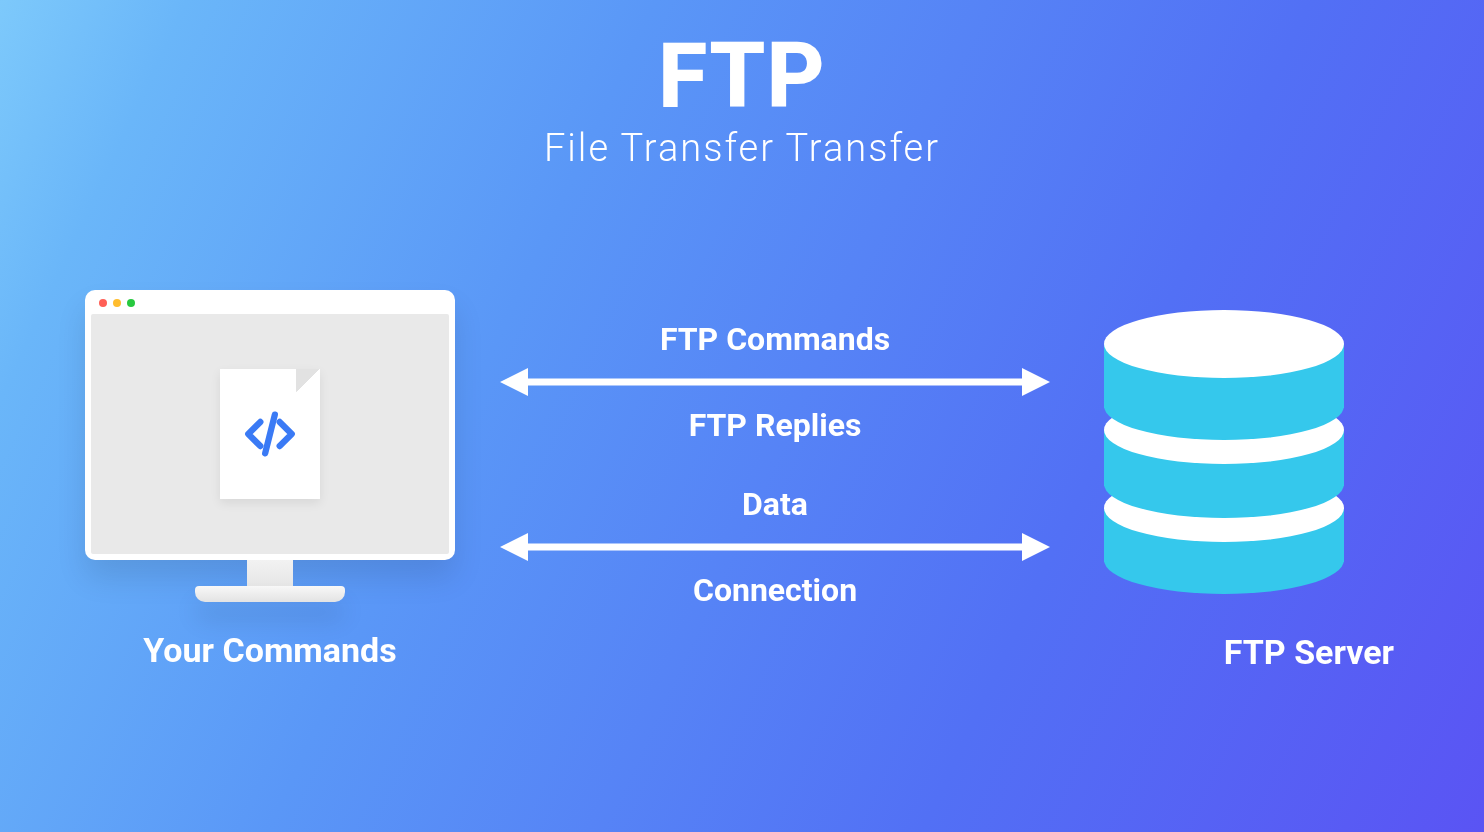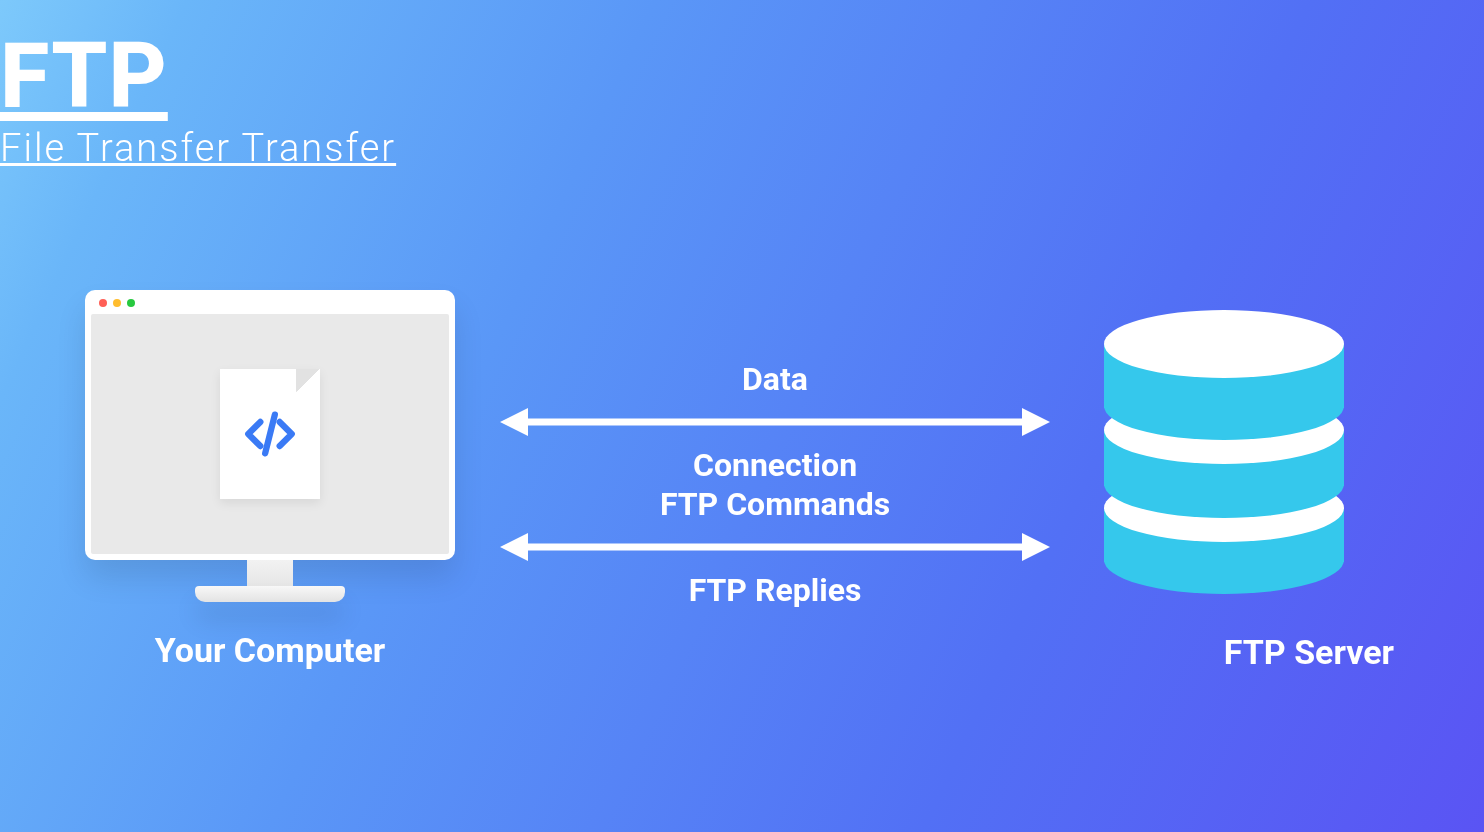--- a/index.html
+++ b/index.html
@@ -10,21 +10,21 @@
       color: #fff;
       width: 1484px;
       height: 832px;
       position: relative;
       overflow: hidden;
     }
     .header {
       position: absolute;
       top: 32px;
       left: 0; right: 0;
-      text-decoration: underline;
+      text-align: center;
     }
     .header .title {
       font-size: 90px;
       font-weight: 800;
       letter-spacing: 1px;
       line-height: 1;
     }
     .header .subtitle {
       font-size: 38px;
       font-weight: 300;
@@ -164,45 +164,45 @@
               <polyline points="8 7 3 12 8 17"></polyline>
               <polyline points="16 7 21 12 16 17"></polyline>
               <line x1="14" y1="4" x2="10" y2="20"></line>
             </svg>
           </div>
         </div>
       </div>
       <div class="stand-neck"></div>
       <div class="stand-base"></div>
     </div>
-    <div class="caption">Your Computer</div>
+    <div class="caption">Your Commands</div>
   </div>
 
   <div class="arrows">
+
+    <div class="arrow-group">
+      <div class="label-top">FTP Commands</div>
+      <svg class="arrow-svg" viewBox="0 0 550 36">
+        <line x1="22" y1="18" x2="528" y2="18" stroke="#ffffff" stroke-width="7" stroke-linecap="round"></line>
+        <polygon points="0,18 28,4 28,32" fill="#ffffff"></polygon>
+        <polygon points="550,18 522,4 522,32" fill="#ffffff"></polygon>
+      </svg>
+      <div class="label-bottom">FTP Replies</div>
+    </div>
 
     <div class="arrow-group second">
       <div class="label-top">Data</div>
       <svg class="arrow-svg" viewBox="0 0 550 36">
         <line x1="22" y1="18" x2="528" y2="18" stroke="#ffffff" stroke-width="7" stroke-linecap="round"></line>
         <polygon points="0,18 28,4 28,32" fill="#ffffff"></polygon>
         <polygon points="550,18 522,4 522,32" fill="#ffffff"></polygon>
       </svg>
       <div class="label-bottom">Connection</div>
     </div>
 
-    <div class="arrow-group">
-      <div class="label-top">FTP Commands</div>
-      <svg class="arrow-svg" viewBox="0 0 550 36">
-        <line x1="22" y1="18" x2="528" y2="18" stroke="#ffffff" stroke-width="7" stroke-linecap="round"></line>
-        <polygon points="0,18 28,4 28,32" fill="#ffffff"></polygon>
-        <polygon points="550,18 522,4 522,32" fill="#ffffff"></polygon>
-      </svg>
-      <div class="label-bottom">FTP Replies</div>
-    </div>
-
   </div>
 
   <div class="server">
     <div class="db">
       <svg viewBox="0 0 280 310" width="280" height="310">
 
         <ellipse cx="140" cy="270" rx="120" ry="34" fill="#35c8ec"></ellipse>
         <rect x="20" y="218" width="240" height="54" fill="#35c8ec"></rect>
         <ellipse cx="140" cy="218" rx="120" ry="34" fill="#ffffff"></ellipse>
 

